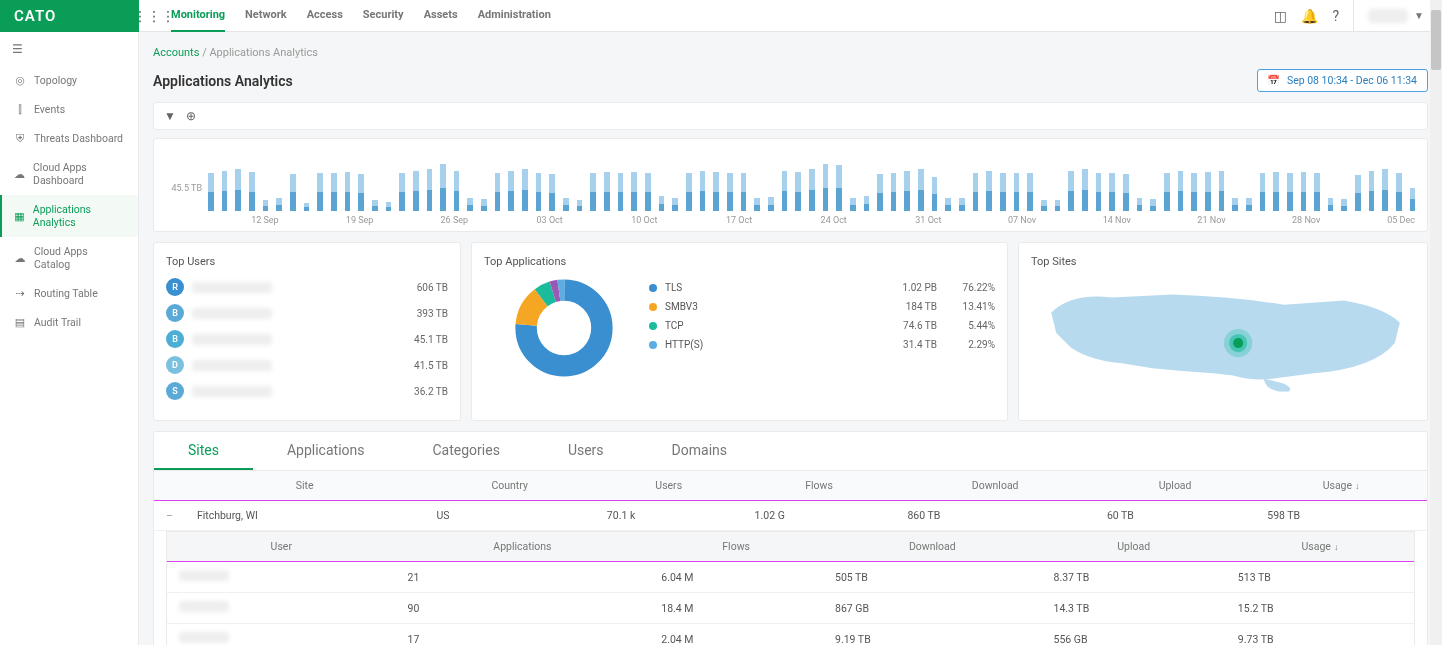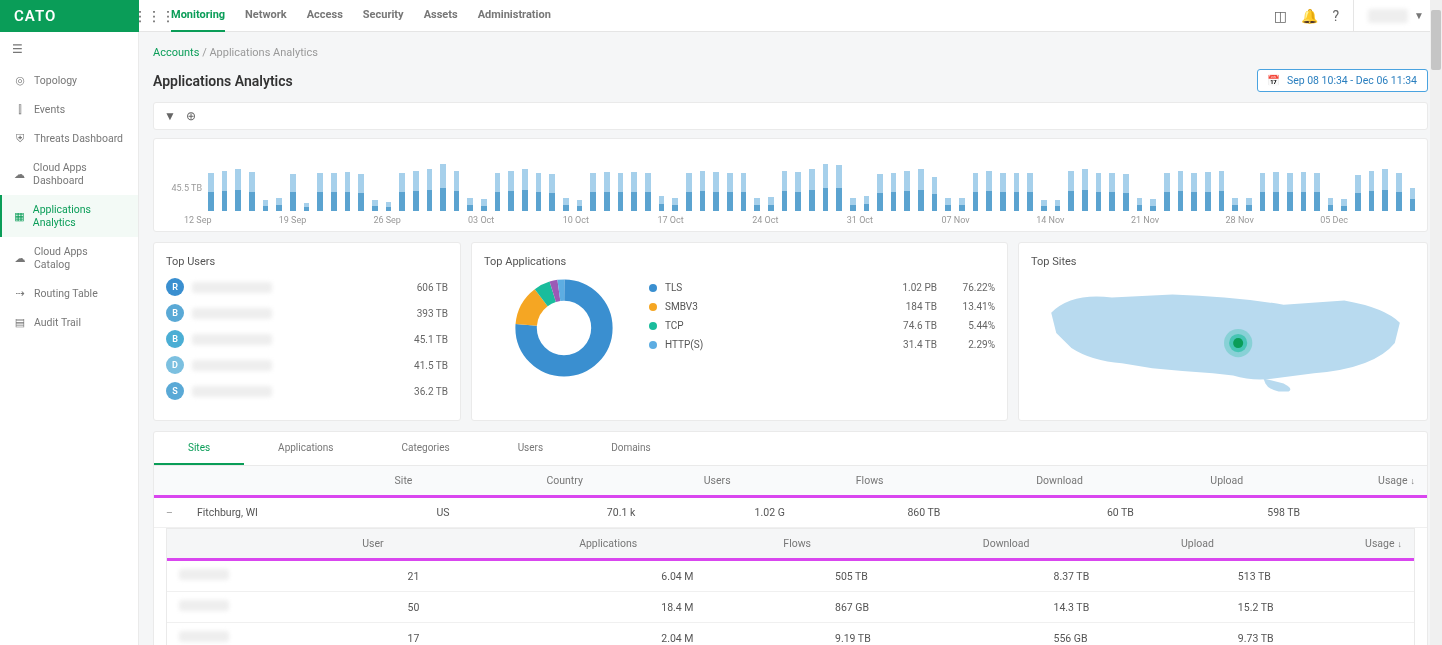--- a/index.html
+++ b/index.html
@@ -29,21 +29,21 @@
 .date-btn { border: 1px solid #4aa3e0; color: #2a7fbf; padding: 4px 10px; border-radius: 3px; font-size: 10.5px; display: flex; align-items: center; gap: 6px; background: #fff; cursor: pointer; }
 .filter-bar { background: #fff; border: 1px solid #eaeaea; border-radius: 3px; padding: 6px 10px; display: flex; gap: 10px; align-items: center; margin-bottom: 8px; }
 .filter-bar .ficon { color: #666; cursor: pointer; }
 .timeline-card { background: #fff; border: 1px solid #eaeaea; border-radius: 3px; padding: 12px 12px 6px 12px; margin-bottom: 10px; }
 .timeline-chart { display: flex; align-items: flex-end; height: 60px; }
 .y-label { font-size: 9px; color: #999; width: 42px; text-align: right; padding-right: 6px; position: relative; top: -18px; }
 .bars-wrap { flex: 1; display: flex; align-items: flex-end; gap: 8px; }
 .bar-col { flex: 1; display: flex; flex-direction: column; justify-content: flex-end; height: 48px; cursor: pointer; }
 .bar-top { background: #a6d0eb; }
 .bar-bot { background: #5ba3d0; }
-.x-axis { display: flex; margin-left: 18px; margin-top: 4px; }
+.x-axis { display: flex; margin-left: 18px; margin-top: 4px; text-align: right; }
 .x-tick { flex: 1; font-size: 9px; color: #999; }
 .cards-row { display: flex; gap: 10px; margin-bottom: 10px; }
 .card { background: #fff; border: 1px solid #eaeaea; border-radius: 3px; padding: 12px; }
 .card-title { font-size: 11px; color: #555; margin-bottom: 10px; }
 .top-users { width: 308px; }
 .user-row { display: flex; align-items: center; gap: 8px; margin-bottom: 8px; font-size: 10px; }
 .avatar { width: 18px; height: 18px; border-radius: 50%; display: flex; align-items: center; justify-content: center; color: #fff; font-size: 9px; font-weight: 600; }
 .user-name-blur { height: 11px; background: #eee; border-radius: 3px; flex: 1; filter: blur(2px); max-width: 80px; }
 .user-val { margin-left: auto; color: #666; }
 .top-apps { flex: 1; display: flex; gap: 20px; }
@@ -53,24 +53,24 @@
 .app-legend-row { display: flex; align-items: center; gap: 8px; padding: 4px 0; }
 .dot { width: 8px; height: 8px; border-radius: 50%; flex-shrink: 0; }
 .app-name { flex: 1; color: #555; }
 .app-val { width: 50px; text-align: right; color: #666; }
 .app-pct { width: 50px; text-align: right; color: #666; }
 .top-sites { width: 410px; }
 .map-wrap { width: 100%; height: 120px; display: flex; align-items: center; justify-content: center; }
 .map-svg { width: 100%; height: 100%; }
 .data-section { background: #fff; border: 1px solid #eaeaea; border-radius: 3px; }
 .tab-bar { display: flex; border-bottom: 1px solid #eaeaea; }
-.data-tab { padding: 10px 34px; font-size: 10px; color: #777; cursor: pointer; }
+.data-tab { padding: 10px 34px; font-size: 14px; color: #777; cursor: pointer; }
 .data-tab.active { color: #0a9d58; border-bottom: 2px solid #0a9d58; }
 table { width: 100%; border-collapse: collapse; font-size: 10.5px; }
-th { text-align: right; font-weight: 400; color: #777; padding: 8px 12px; background: #f9fafb; border-bottom: 3px solid #d946ef; }
+th { text-align: center; font-weight: 400; color: #777; padding: 8px 12px; background: #f9fafb; border-bottom: 1px solid #d946ef; }
 td { padding: 8px 12px; border-bottom: 1px solid #f0f0f0; color: #555; }
 .expand-cell { width: 30px; text-align: center; cursor: pointer; color: #999; }
 .sub-table { margin: 0 12px 12px 12px; border: 1px solid #eaeaea; }
 .sub-table th { background: #f5f6f7; }
 .sort-ind { font-size: 9px; margin-left: 3px; }
 .blur-cell { display: inline-block; height: 11px; background: #eee; border-radius: 3px; filter: blur(2px); width: 50px; }
 .scrollbar-track { position: fixed; right: 0; top: 0; bottom: 0; width: 12px; background: #f0f0f0; }
 .scrollbar-thumb { position: absolute; right: 1px; width: 10px; background: #c5c5c5; border-radius: 2px; top: 10px; height: 60px; }
 </style>
 </head>
@@ -677,21 +677,21 @@
                       <tr>
                         <td><span class="blur-cell"></span></td>
                         <td>21</td>
                         <td>6.04 M</td>
                         <td>505 TB</td>
                         <td>8.37 TB</td>
                         <td>513 TB</td>
                       </tr>
                       <tr>
                         <td><span class="blur-cell"></span></td>
-                        <td>50</td>
+                        <td>90</td>
                         <td>18.4 M</td>
                         <td>867 GB</td>
                         <td>14.3 TB</td>
                         <td>15.2 TB</td>
                       </tr>
                       <tr>
                         <td><span class="blur-cell"></span></td>
                         <td>17</td>
                         <td>2.04 M</td>
                         <td>9.19 TB</td>

